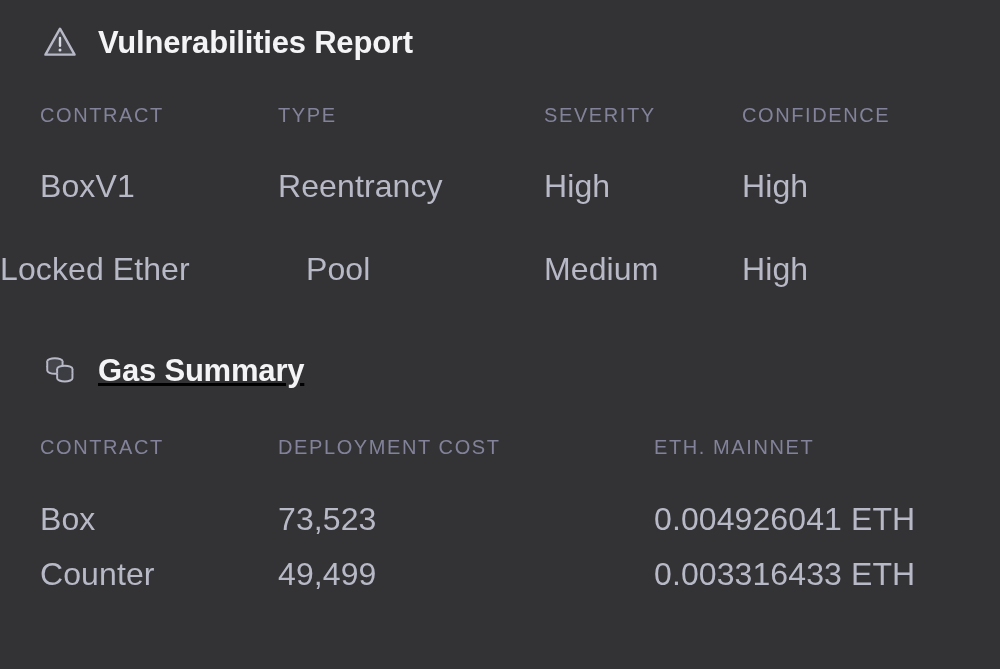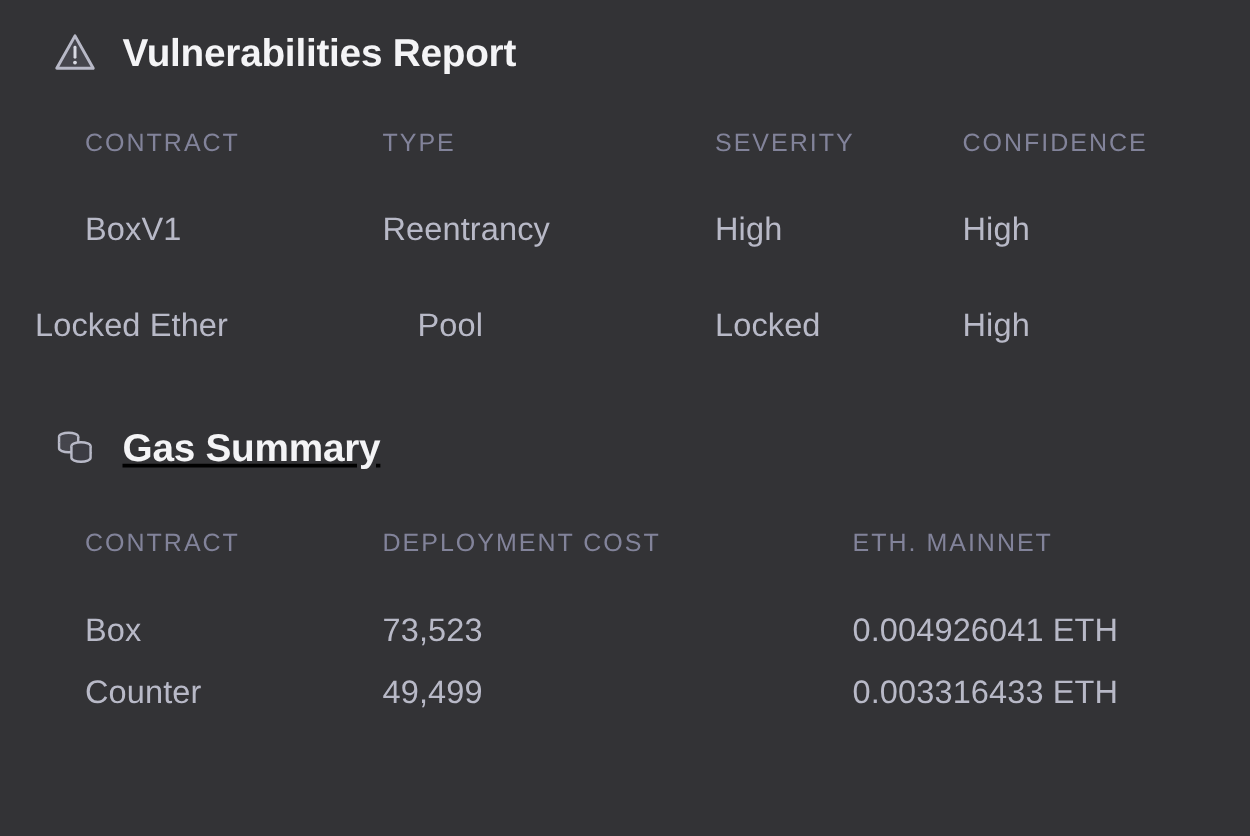--- a/index.html
+++ b/index.html
@@ -48,31 +48,30 @@
   }
 
   
   .table {
     width: 100%;
   }
   .row {
     display: flex;
     align-items: center;
     white-space: nowrap;
-    padding-left: 28px;
   }
   .head-row .cell {
     font-size: 20px;
     color: #82839a;
     letter-spacing: 1.6px;
     text-transform: uppercase;
     font-weight: normal;
   }
   .data-row .cell {
-    font-size: 26px;
+    font-size: 32px;
     color: #b8b9c7;
     font-weight: normal;
     letter-spacing: 0.1px;
   }
 
   
   .vuln .c0 { width: 278px; padding-left: 40px; box-sizing: border-box; }
   .vuln .c1 { width: 266px; }
   .vuln .c2 { width: 198px; }
   .vuln .c3 { width: 200px; }
@@ -121,21 +120,21 @@
     <div class="row data-row vuln-row-1">
       <span class="cell c0">BoxV1</span>
       <span class="cell c1">Reentrancy</span>
       <span class="cell c2">High</span>
       <span class="cell c3">High</span>
     </div>
 
     <div class="row data-row vuln-row-2">
       <span class="cell c1">Locked Ether</span>
       <span class="cell c0">Pool</span>
-      <span class="cell c2">Locked</span>
+      <span class="cell c2">Medium</span>
       <span class="cell c3">High</span>
     </div>
 
   </div>
 
   <div class="section-head gas-section-head">
     <span class="icon">
       <svg width="36" height="36" viewBox="0 0 24 24" fill="none" aria-hidden="true">
 
         <g stroke="#b8b9c7" stroke-width="1.3">

